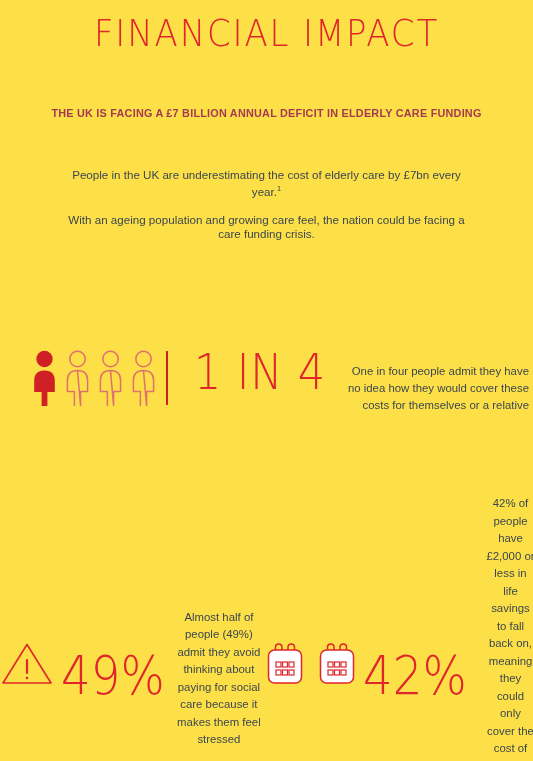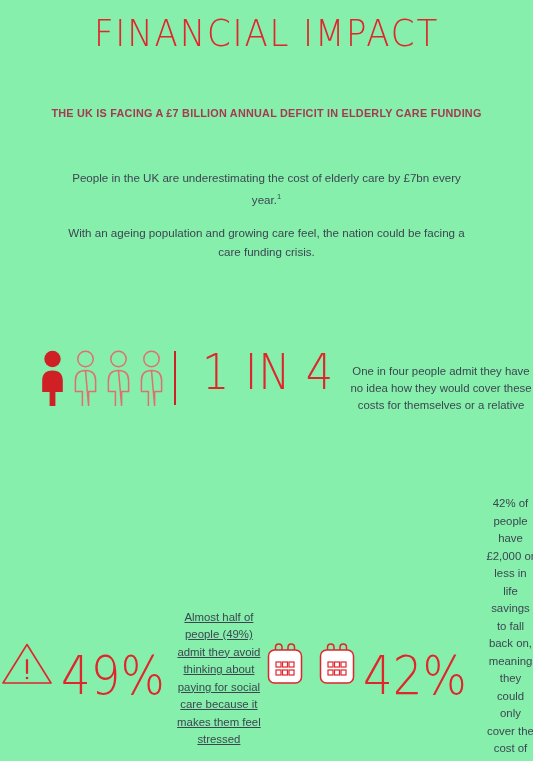--- a/index.html
+++ b/index.html
@@ -13,21 +13,21 @@
     position: relative;
     overflow: hidden;
     font-family: "Liberation Sans", sans-serif;
     -webkit-font-smoothing: antialiased;
   }
 
   .page {
     width: 533px;
     height: 761px;
     position: relative;
-    background: #86efac;
+    background: #fde047;
     box-sizing: border-box;
   }
 
   
   .title {
     position: absolute;
     top: 12px;
     left: 0;
     width: 533px;
     text-align: center;
@@ -58,33 +58,33 @@
   }
 
   
   .intro {
     position: absolute;
     top: 168px;
     left: 56px;
     width: 421px;
     color: #3c4650;
     font-size: 11.6px;
-    line-height: 19px;
+    line-height: 14px;
     text-align: center;
     font-family: "Liberation Sans", sans-serif;
   }
   .intro p { margin: 0 0 14px 0; }
   .intro p:last-child { margin-bottom: 0; }
   .intro sup { font-size: 7.5px; vertical-align: super; }
 
   
   .band-one-in-four {
     position: absolute;
     top: 345px;
-    left: 12px;
+    left: 4px;
     width: 462px;
     height: 70px;
   }
   .people-row {
     position: absolute;
     left: 27px;
     top: 5px;
     display: flex;
     gap: 6px;
     align-items: flex-start;
@@ -115,21 +115,21 @@
   }
 
   .one-in-four-caption {
     position: absolute;
     left: 333px;
     top: 18px;
     width: 192px;
     color: #3c4650;
     font-size: 11.4px;
     line-height: 17px;
-    text-align: center;
+    text-align: right;
     font-family: "Liberation Sans", sans-serif;
   }
 
   
   .stats {
     position: absolute;
     top: 465px;
     left: 0;
     width: 533px;
     display: flex;
@@ -159,21 +159,21 @@
     white-space: nowrap;
   }
   .stat-caption {
     margin-top: 30px;
     color: #3c4650;
     font-size: 11.4px;
     line-height: 17.5px;
     text-align: center;
     font-family: "Liberation Sans", sans-serif;
   }
-  .stat-col.left .stat-caption { width: 205px; text-decoration: underline; }
+  .stat-col.left .stat-caption { width: 205px; }
   .stat-col.right .stat-caption { width: 200px; margin-left: 12px; }
 </style>
 </head>
 <body>
 
 <div class="page">
 
   <div class="title">FINANCIAL IMPACT</div>
   <div class="subtitle">THE UK IS FACING A £7 BILLION ANNUAL DEFICIT IN ELDERLY CARE FUNDING</div>
 

